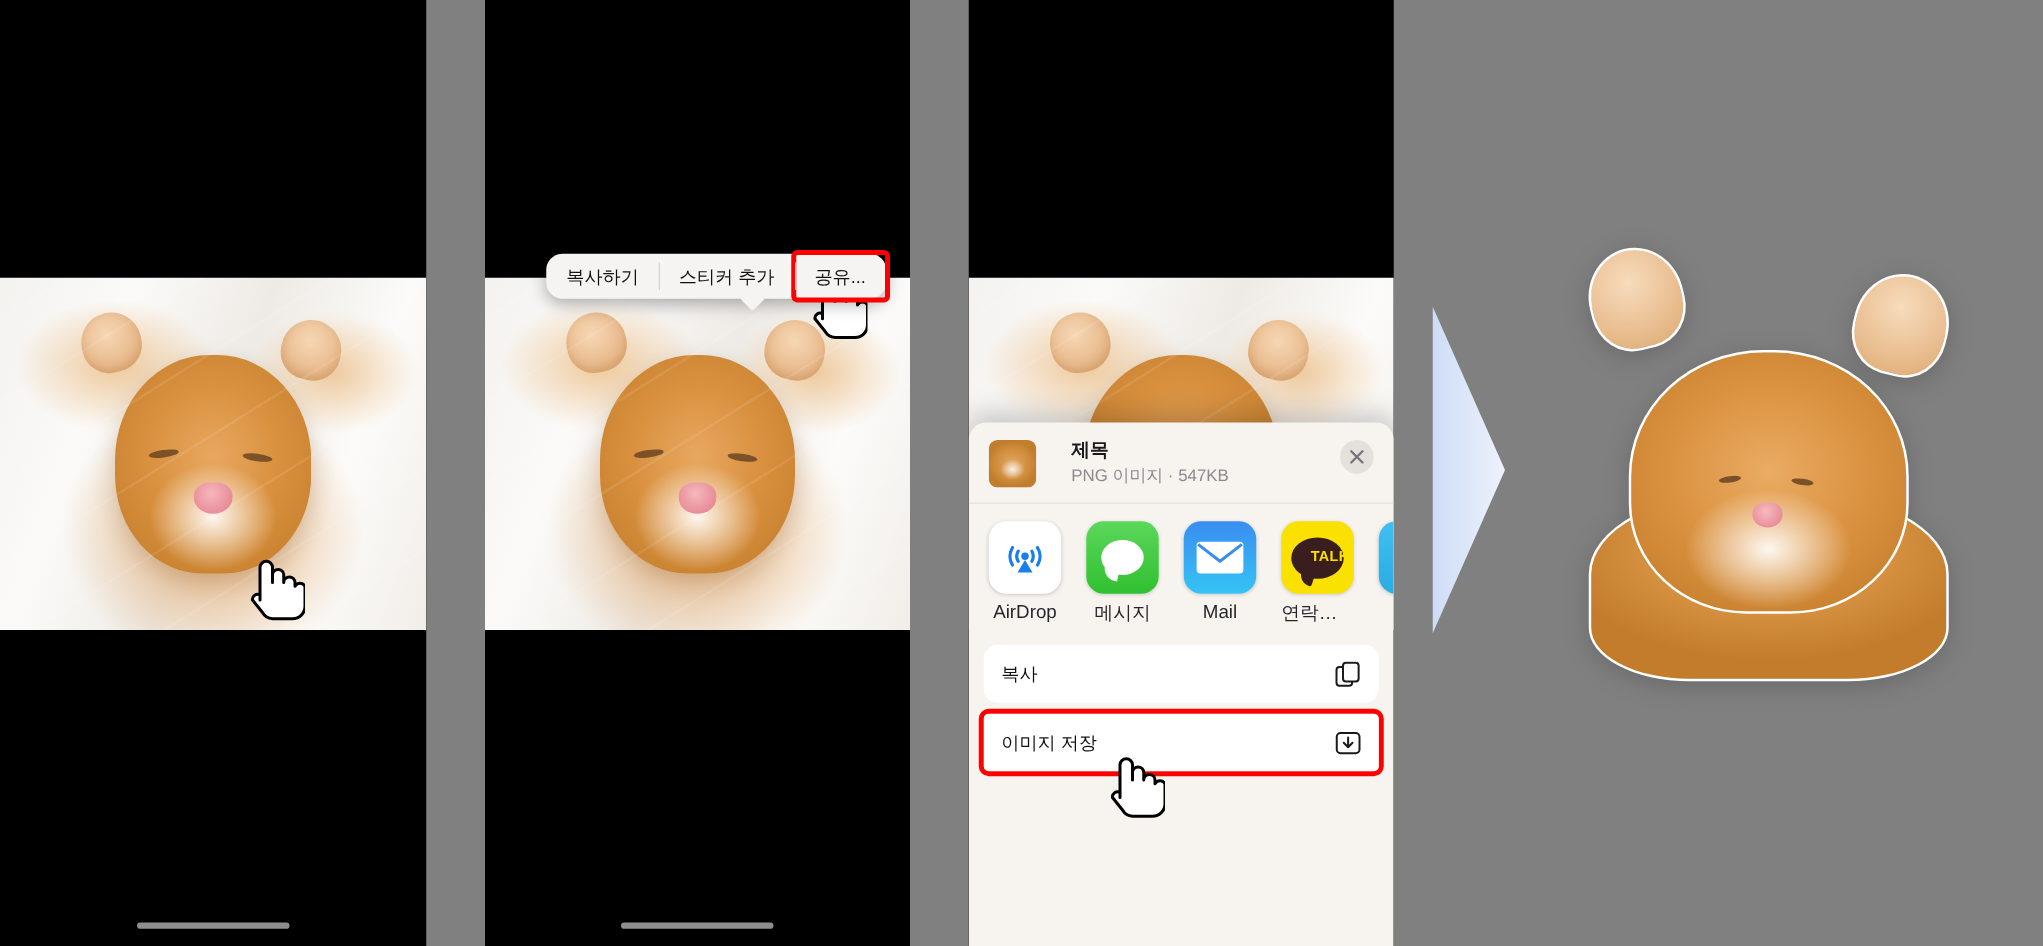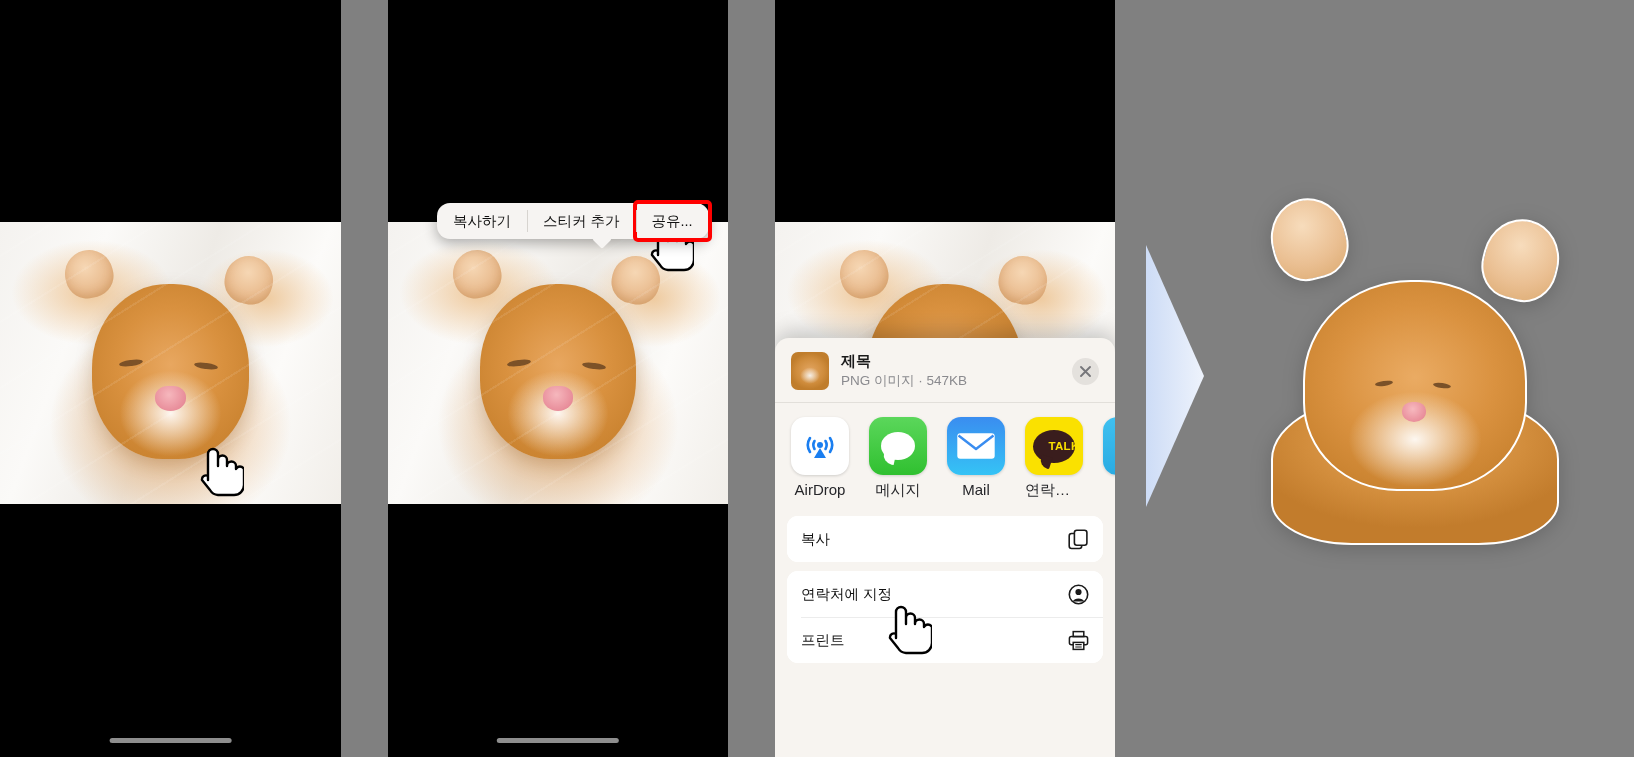--- a/index.html
+++ b/index.html
@@ -80,21 +80,21 @@
     top:7px; bottom:7px; width:1px; background:#d7d4d0; }
   #context-menu .cm-item.highlighted { outline:4px solid #f00; outline-offset:-1px;
     border-radius:2px; z-index:2; }
   #context-menu .cm-tail { position:absolute; left:58%; bottom:-7px; width:14px; height:14px;
     background:#f6f4f2; transform:rotate(45deg); border-radius:2px; z-index:-1; }
 
   
   #share-sheet { position:absolute; left:0; right:0; bottom:0; top:338px;
     background:#f7f4f0; border-radius:14px 14px 0 0; overflow:hidden;
     box-shadow:0 -6px 22px rgba(0,0,0,.22); }
-  .sheet-header { display:flex; align-items:center; gap:12px; padding:14px 16px 12px 16px; }
+  .sheet-header { display:flex; gap:28px; padding:14px 16px 12px 16px; }
   .sheet-thumb { width:38px; height:38px; border-radius:7px; overflow:hidden; flex:0 0 auto;
     background:#efe9e2; position:relative; }
   .sheet-thumb .mini {
     position:absolute; inset:0;
     background:
       radial-gradient(ellipse 36% 30% at 50% 62%, #f6efe6 0%, rgba(246,239,230,0) 72%),
       radial-gradient(ellipse 52% 48% at 50% 50%, #e3a662 0%, #cf8c3c 70%, #c07d2c 100%),
       linear-gradient(120deg,#f3f1ee,#e7e3de);
   }
   .sheet-titles { flex:1 1 auto; min-width:0; }
@@ -316,44 +316,32 @@
             <span class="action-label">복사</span>
             <span class="action-icon">
               <svg width="21" height="21" viewBox="0 0 21 21">
                 <rect x="1.2" y="4.5" width="12.5" height="15" rx="2.4" fill="none" stroke="#1a1a1a" stroke-width="1.6"></rect>
                 <rect x="6.4" y="1.2" width="12.5" height="15" rx="2.4" fill="#fff" stroke="#1a1a1a" stroke-width="1.6"></rect>
               </svg>
             </span>
           </div>
         </div>
 
-
-        <div class="action-group spaced">
+        <div class="action-group spaced highlighted">
           <div class="action-row">
-            <span class="action-label">연락처에 지정</span>
+            <span class="action-label">이미지 저장</span>
             <span class="action-icon">
               <svg width="21" height="21" viewBox="0 0 21 21">
-                <circle cx="10.5" cy="10.5" r="9.2" fill="none" stroke="#1a1a1a" stroke-width="1.6"></circle>
-                <circle cx="10.5" cy="8" r="3.1" fill="#1a1a1a"></circle>
-                <path d="M4.6 17.6 a6.6 5.4 0 0 1 11.8 0" fill="#1a1a1a"></path>
+                <rect x="1.4" y="2.4" width="18.2" height="16.2" rx="3" fill="none" stroke="#1a1a1a" stroke-width="1.6"></rect>
+                <path d="M10.5 6 L10.5 13.4 M7 10.2 L10.5 13.8 L14 10.2" stroke="#1a1a1a" stroke-width="1.6" fill="none" stroke-linecap="round" stroke-linejoin="round"></path>
               </svg>
             </span>
           </div>
-          <div class="action-row">
-            <span class="action-label">프린트</span>
-            <span class="action-icon">
-              <svg width="21" height="21" viewBox="0 0 21 21">
-                <rect x="5.2" y="1.6" width="10.6" height="5" fill="none" stroke="#1a1a1a" stroke-width="1.5"></rect>
-                <rect x="1.4" y="6.6" width="18.2" height="8.2" rx="2" fill="none" stroke="#1a1a1a" stroke-width="1.5"></rect>
-                <rect x="5.2" y="12.4" width="10.6" height="7" fill="#fff" stroke="#1a1a1a" stroke-width="1.5"></rect>
-                <path d="M7.3 14.6 H13.7 M7.3 17 H13.7" stroke="#1a1a1a" stroke-width="1.2"></path>
-              </svg>
-            </span>
-          </div>
-        </div>
+        </div>
+
 
       </div>
     </div>
   </div>
 
   <svg class="cursor" id="cursor-panel-3" viewBox="0 0 48 58">
     <path d="M12 40 L12 14 a5 5 0 0 1 10 0 L22 26 L22 20 a4.5 4.5 0 0 1 9 0 L31 26 a4.5 4.5 0 0 1 9 0 L40 29 a4.5 4.5 0 0 1 8 0 L48 45 a10 10 0 0 1 -10 10 L22 55 a10 10 0 0 1 -8 -5 L6 40 a4 4 0 0 1 6 -4 Z" fill="#ffffff" stroke="#000000" stroke-width="2.4" stroke-linejoin="round"></path>
   </svg>
 
   <svg id="transition-arrow" viewBox="0 0 58 262">

